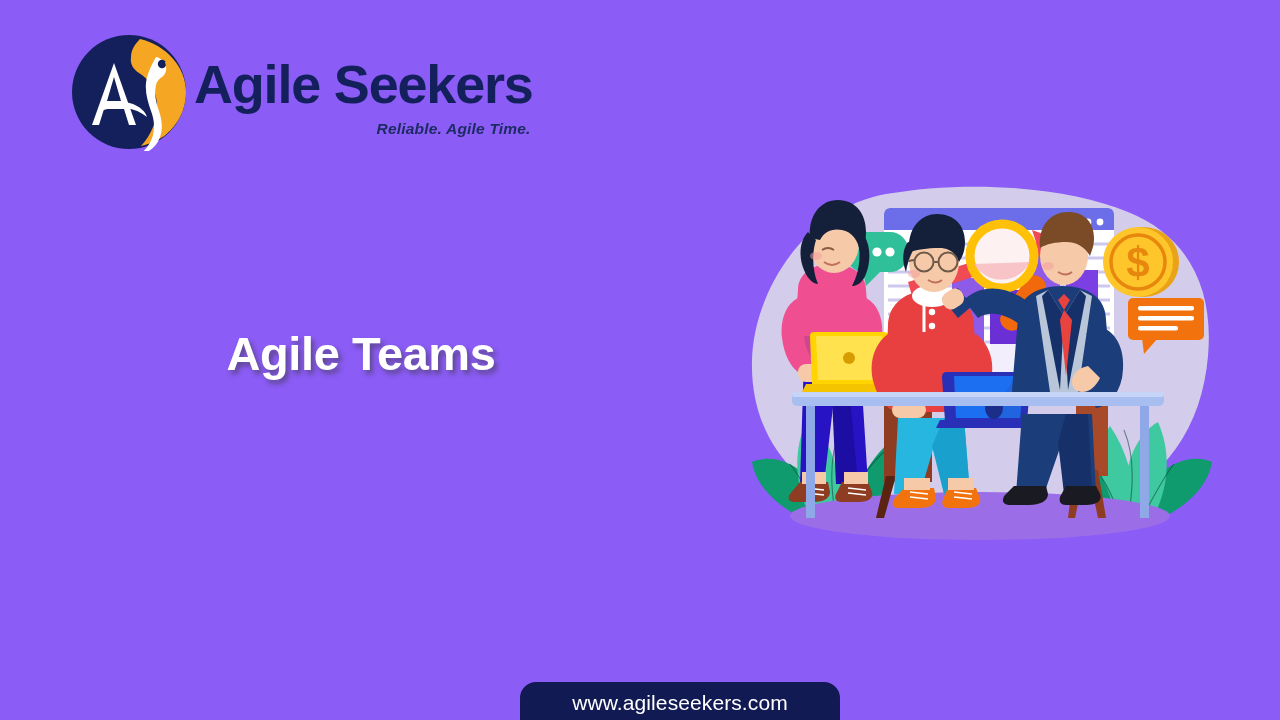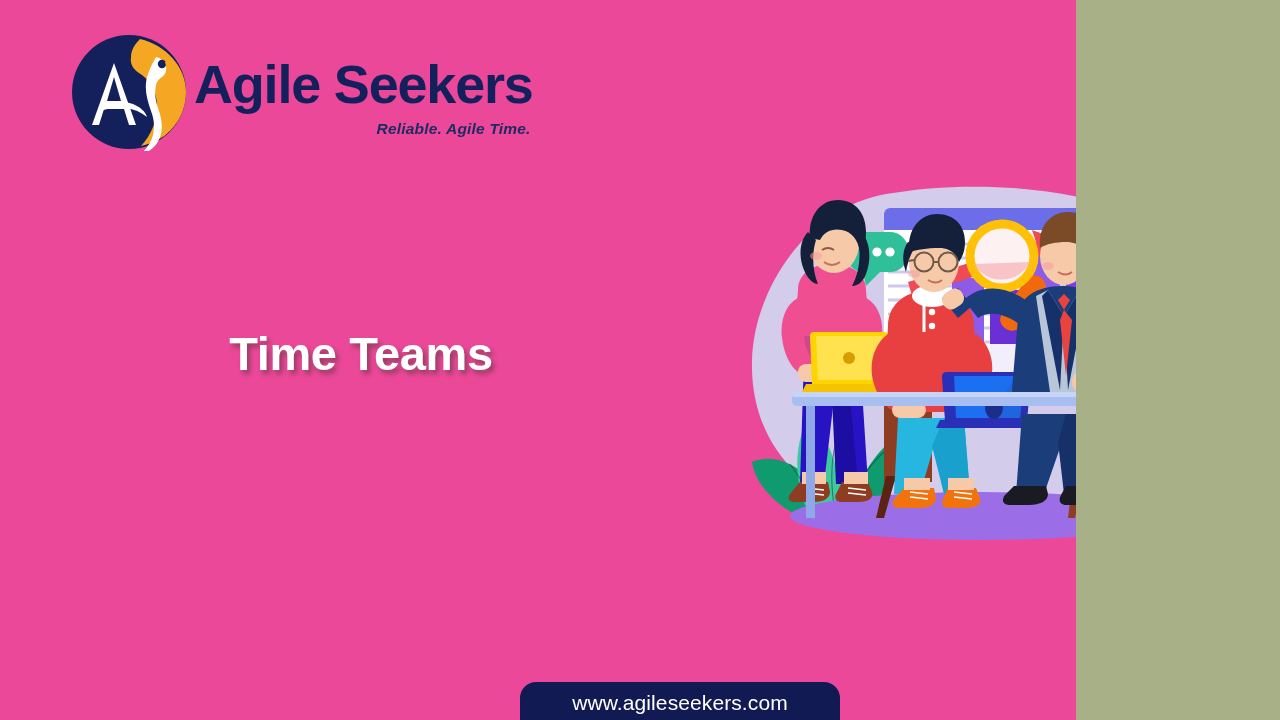--- a/index.html
+++ b/index.html
@@ -10,23 +10,23 @@
     overflow: hidden;
   }
   body {
     font-family: "Liberation Sans", sans-serif;
     background: #a8b088;
     position: relative;
   }
   .slide {
     position: absolute;
     inset: 0;
-    width: 1076px;
+    width: 1280px;
     height: 720px;
-    background: #ec4899;
+    background: #8b5cf6;
     overflow: hidden;
   }
 
   
   .logo-lockup {
     position: absolute;
     left: 70px;
     top: 33px;
     display: flex;
     align-items: flex-start;
@@ -130,21 +130,21 @@
       <path d="M44 30 L22 92 h7 l5-16 h20 l5 16 h7 L44 30z m0 14 l7 24 H37 z" fill="#ffffff"></path>
       <path d="M30 72c10-4 22-5 33-1 7 3 12 7 14 13-6-5-13-8-21-9-9-1-18 0-26 3z" fill="#ffffff"></path>
     </svg>
     <div class="logo-wordmark-wrap">
       <div class="logo-wordmark">Agile Seekers</div>
       <div class="logo-tagline">Reliable. Agile Time.</div>
     </div>
   </div>
 
   <h1 class="headline">
-    <span class="line-2">Time Teams</span>
+    <span class="line-2">Agile Teams</span>
   </h1>
 
   <div class="url-pill">
     <span>www.agileseekers.com</span>
   </div>
 
   <div class="illustration">
     <svg viewBox="0 0 488 368" xmlns="http://www.w3.org/2000/svg">
 
       <path d="M150 8 C230 -6 330 0 392 26 C452 50 478 102 472 170 C466 240 430 296 360 322 C290 348 190 350 120 324 C52 298 14 244 16 174 C18 104 70 22 150 8 Z" fill="#d4cceb"></path>

